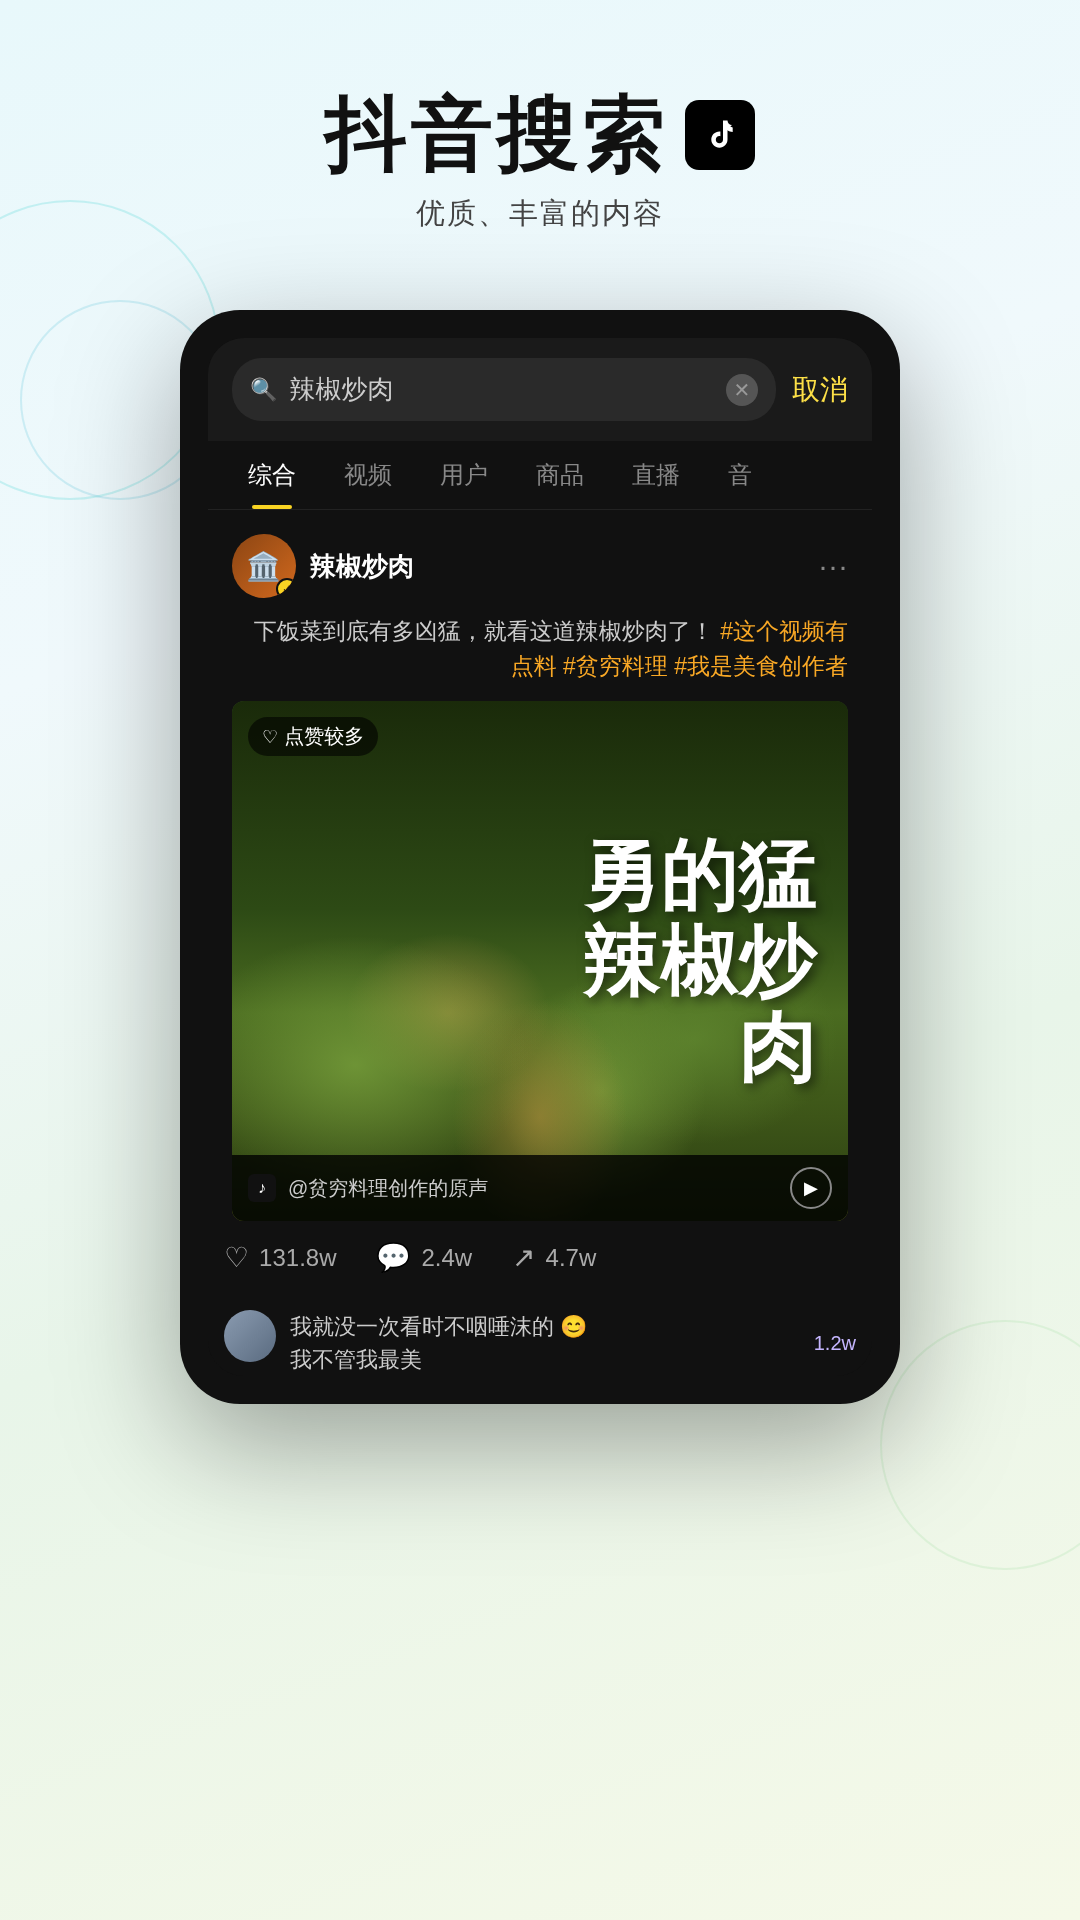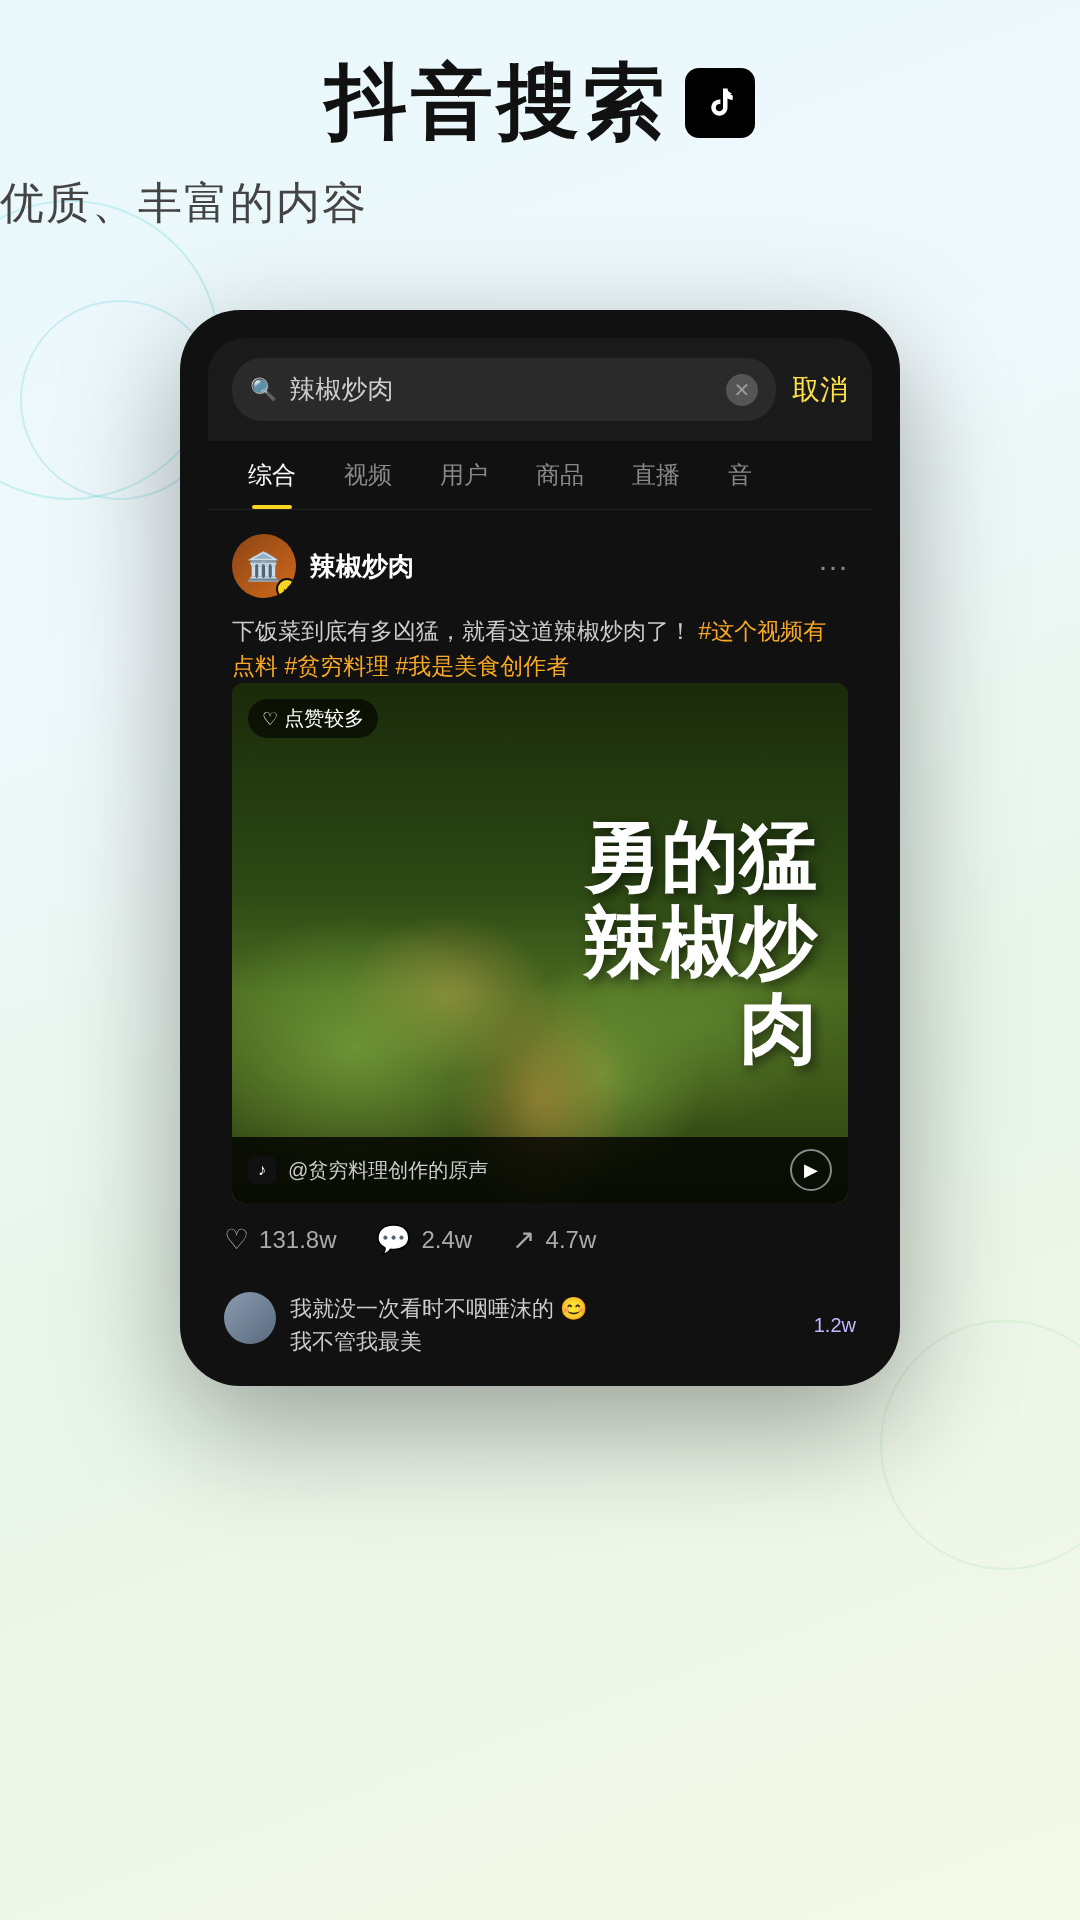--- a/index.html
+++ b/index.html
@@ -36,22 +36,22 @@
       width: 250px;
       height: 250px;
       border: 2px solid rgba(180, 230, 180, 0.3);
       border-radius: 50%;
       bottom: 350px;
       right: -50px;
     }
 
     
     .header-area {
-      text-align: left;
-      padding-top: 48px;
+      text-align: center;
+      padding-top: 80px;
       padding-bottom: 40px;
       position: relative;
       z-index: 2;
     }
     .main-title {
       font-size: 82px;
       font-weight: 900;
       color: #111;
       letter-spacing: 4px;
       display: flex;
@@ -65,23 +65,23 @@
       background: #000;
       border-radius: 14px;
       display: inline-flex;
       align-items: center;
       justify-content: center;
       font-size: 40px;
       color: white;
       margin-left: 8px;
     }
     .subtitle {
-      font-size: 44px;
+      font-size: 29px;
       color: #444;
-      margin-top: 16px;
+      margin-top: 4px;
       letter-spacing: 2px;
     }
 
     
     .phone-wrapper {
       position: absolute;
       top: 310px;
       left: 50%;
       transform: translateX(-50%);
       width: 720px;
@@ -224,20 +224,22 @@
     .more-icon {
       color: #888;
       font-size: 30px;
     }
 
     
     .post-text {
       color: #ccc;
       font-size: 23px;
       line-height: 1.5;
+      margin-bottom: 18px;
+      text-align: right;
     }
     .post-text .hashtag {
       color: #f9a825;
     }
 
     
     .video-thumb {
       width: 100%;
       border-radius: 12px;
       overflow: hidden;

